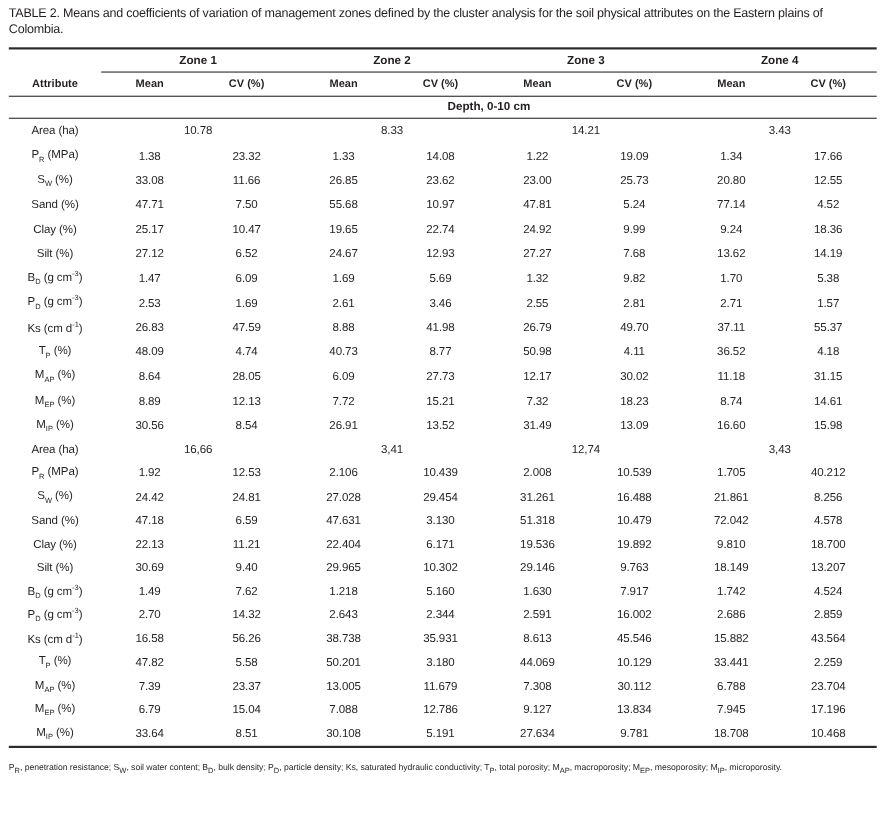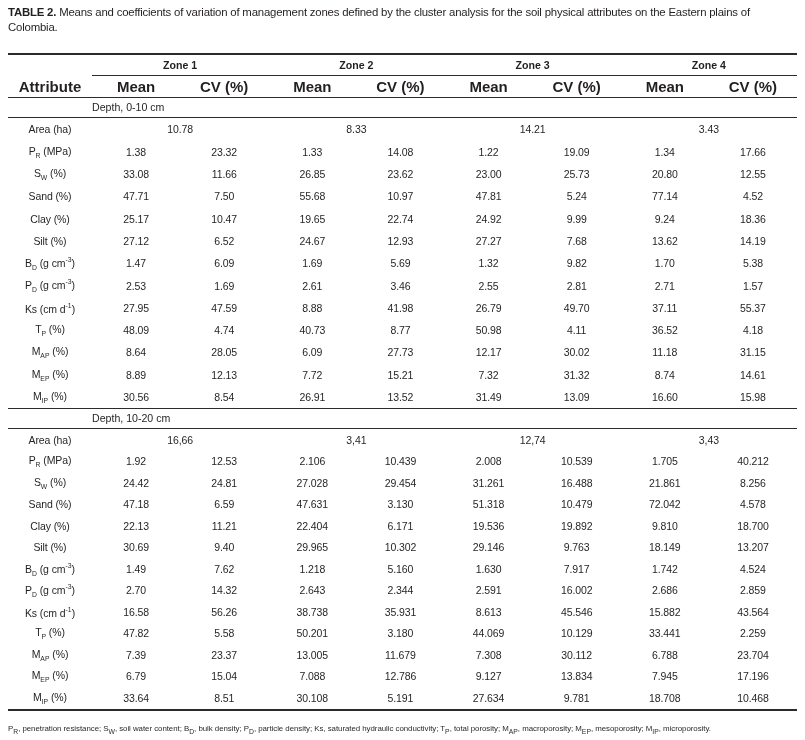--- a/index.html
+++ b/index.html
@@ -10,53 +10,53 @@
     font-family: "Liberation Sans", sans-serif;
     color: #231f20;
   }
   .page { padding: 5px 8px 0 8px; }
 
   .title {
     font-size: 11.4px;
     line-height: 1.33;
     letter-spacing: -0.2px;
   }
-  .title .bold { font-weight: bold; }
+  .title .bold { font-weight: normal; }
 
   .tbl {
-    margin-top: 18px;
+    margin-top: 8px;
     border-top: 2px solid #2b2b2b;
     border-bottom: 2px solid #2b2b2b;
   }
 
   .zone-row {
     display: grid;
     grid-template-columns: 84px repeat(4, 1fr);
     height: 20px;
     align-items: center;
     font-weight: bold;
     font-size: 10.6px;
   }
   .zone-rule { margin-left: 84px; border-bottom: 1.2px solid #2b2b2b; }
 
   .head-row {
     display: grid;
     grid-template-columns: 84px repeat(8, 1fr);
     height: 21px;
     align-items: center;
     font-weight: bold;
-    font-size: 15px;
+    font-size: 10px;
     border-bottom: 1.2px solid #2b2b2b;
   }
 
   .depth-row {
     height: 19px;
     line-height: 19px;
-    text-align: left;
-    font-weight: normal;
+    text-align: center;
+    font-weight: bold;
     font-size: 10.6px;
     padding-left: 84px;
     border-bottom: 1.2px solid #2b2b2b;
   }
   .depth-row.bt { border-top: 1.2px solid #2b2b2b; }
 
   .sec .row {
     display: grid;
     grid-template-columns: 84px repeat(8, 1fr);
     align-items: center;
@@ -194,21 +194,21 @@
             <div class="cell num">1.69</div>
             <div class="cell num">2.61</div>
             <div class="cell num">3.46</div>
             <div class="cell num">2.55</div>
             <div class="cell num">2.81</div>
             <div class="cell num">2.71</div>
             <div class="cell num">1.57</div>
           </div>
           <div class="row">
             <div class="cell attr">Ks (cm d<sup>-1</sup>)</div>
-            <div class="cell num">27.95</div>
+            <div class="cell num">26.83</div>
             <div class="cell num">47.59</div>
             <div class="cell num">8.88</div>
             <div class="cell num">41.98</div>
             <div class="cell num">26.79</div>
             <div class="cell num">49.70</div>
             <div class="cell num">37.11</div>
             <div class="cell num">55.37</div>
           </div>
           <div class="row">
             <div class="cell attr">T<sub>P</sub> (%)</div>
@@ -232,40 +232,39 @@
             <div class="cell num">11.18</div>
             <div class="cell num">31.15</div>
           </div>
           <div class="row">
             <div class="cell attr">M<sub>EP</sub> (%)</div>
             <div class="cell num">8.89</div>
             <div class="cell num">12.13</div>
             <div class="cell num">7.72</div>
             <div class="cell num">15.21</div>
             <div class="cell num">7.32</div>
-            <div class="cell num">31.32</div>
+            <div class="cell num">18.23</div>
             <div class="cell num">8.74</div>
             <div class="cell num">14.61</div>
           </div>
           <div class="row">
             <div class="cell attr">M<sub>IP</sub> (%)</div>
             <div class="cell num">30.56</div>
             <div class="cell num">8.54</div>
             <div class="cell num">26.91</div>
             <div class="cell num">13.52</div>
             <div class="cell num">31.49</div>
             <div class="cell num">13.09</div>
             <div class="cell num">16.60</div>
             <div class="cell num">15.98</div>
           </div>
         </div>
     </div>
 
     <div class="sec sec1">
-      <div class="depth-row bt">Depth, 10-20 cm</div>
       <div class="rows">
           <div class="row">
             <div class="cell attr">Area (ha)</div>
             <div class="cell num span2">16,66</div>
             <div class="cell num span2">3,41</div>
             <div class="cell num span2">12,74</div>
             <div class="cell num span2">3,43</div>
           </div>
           <div class="row">
             <div class="cell attr">P<sub>R</sub> (MPa)</div>

